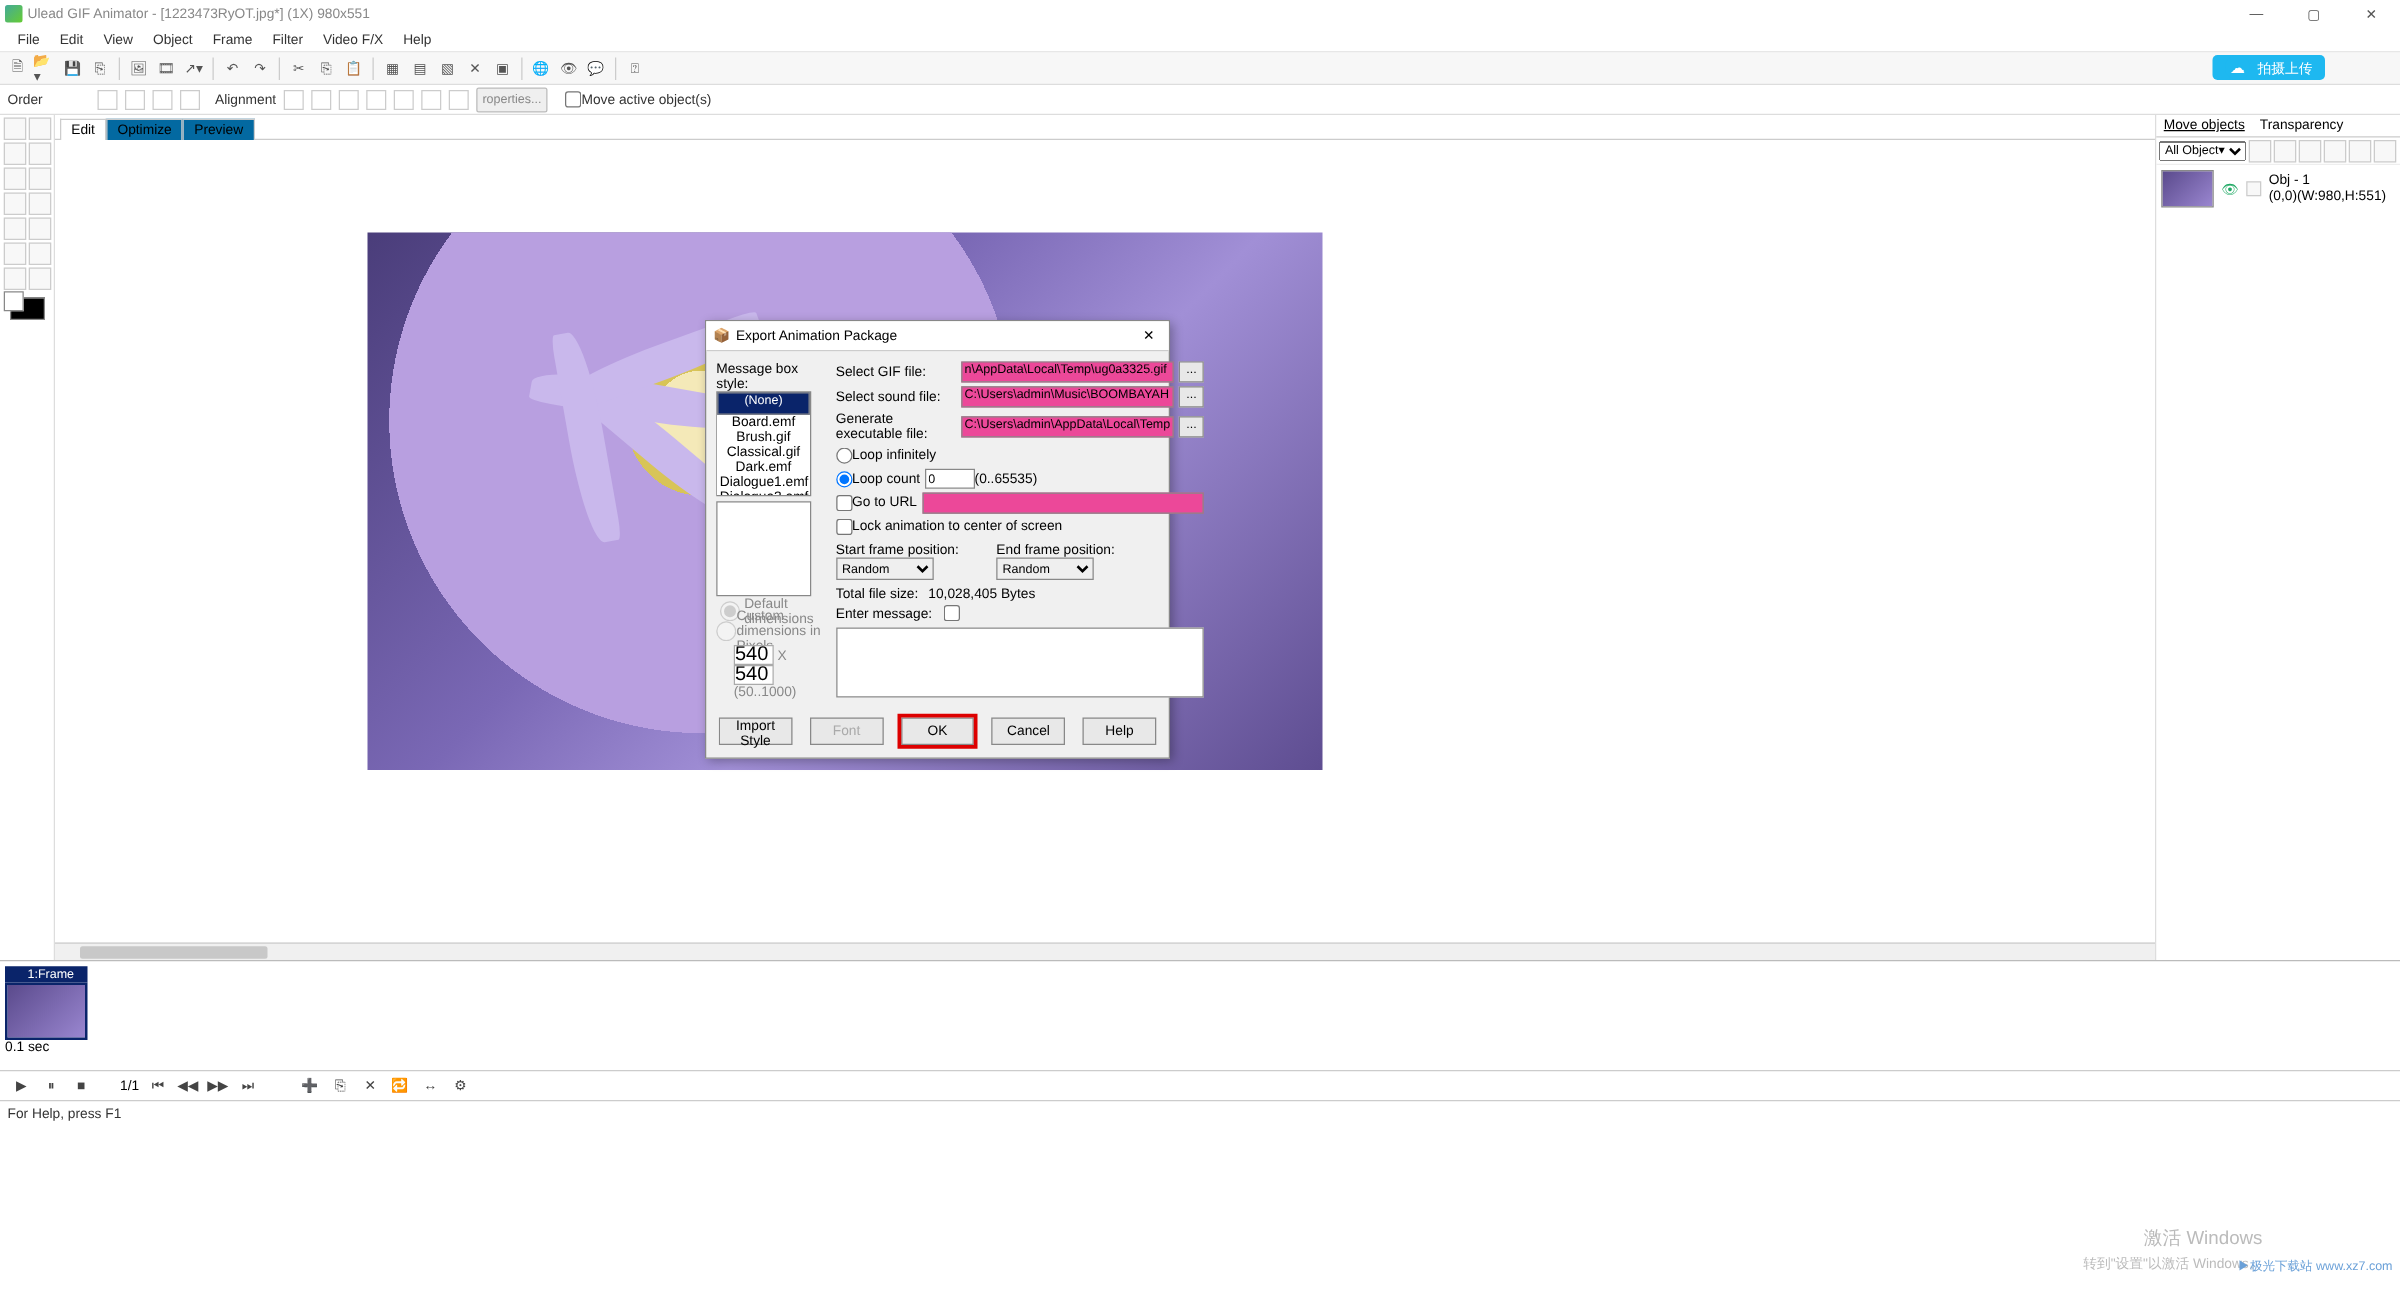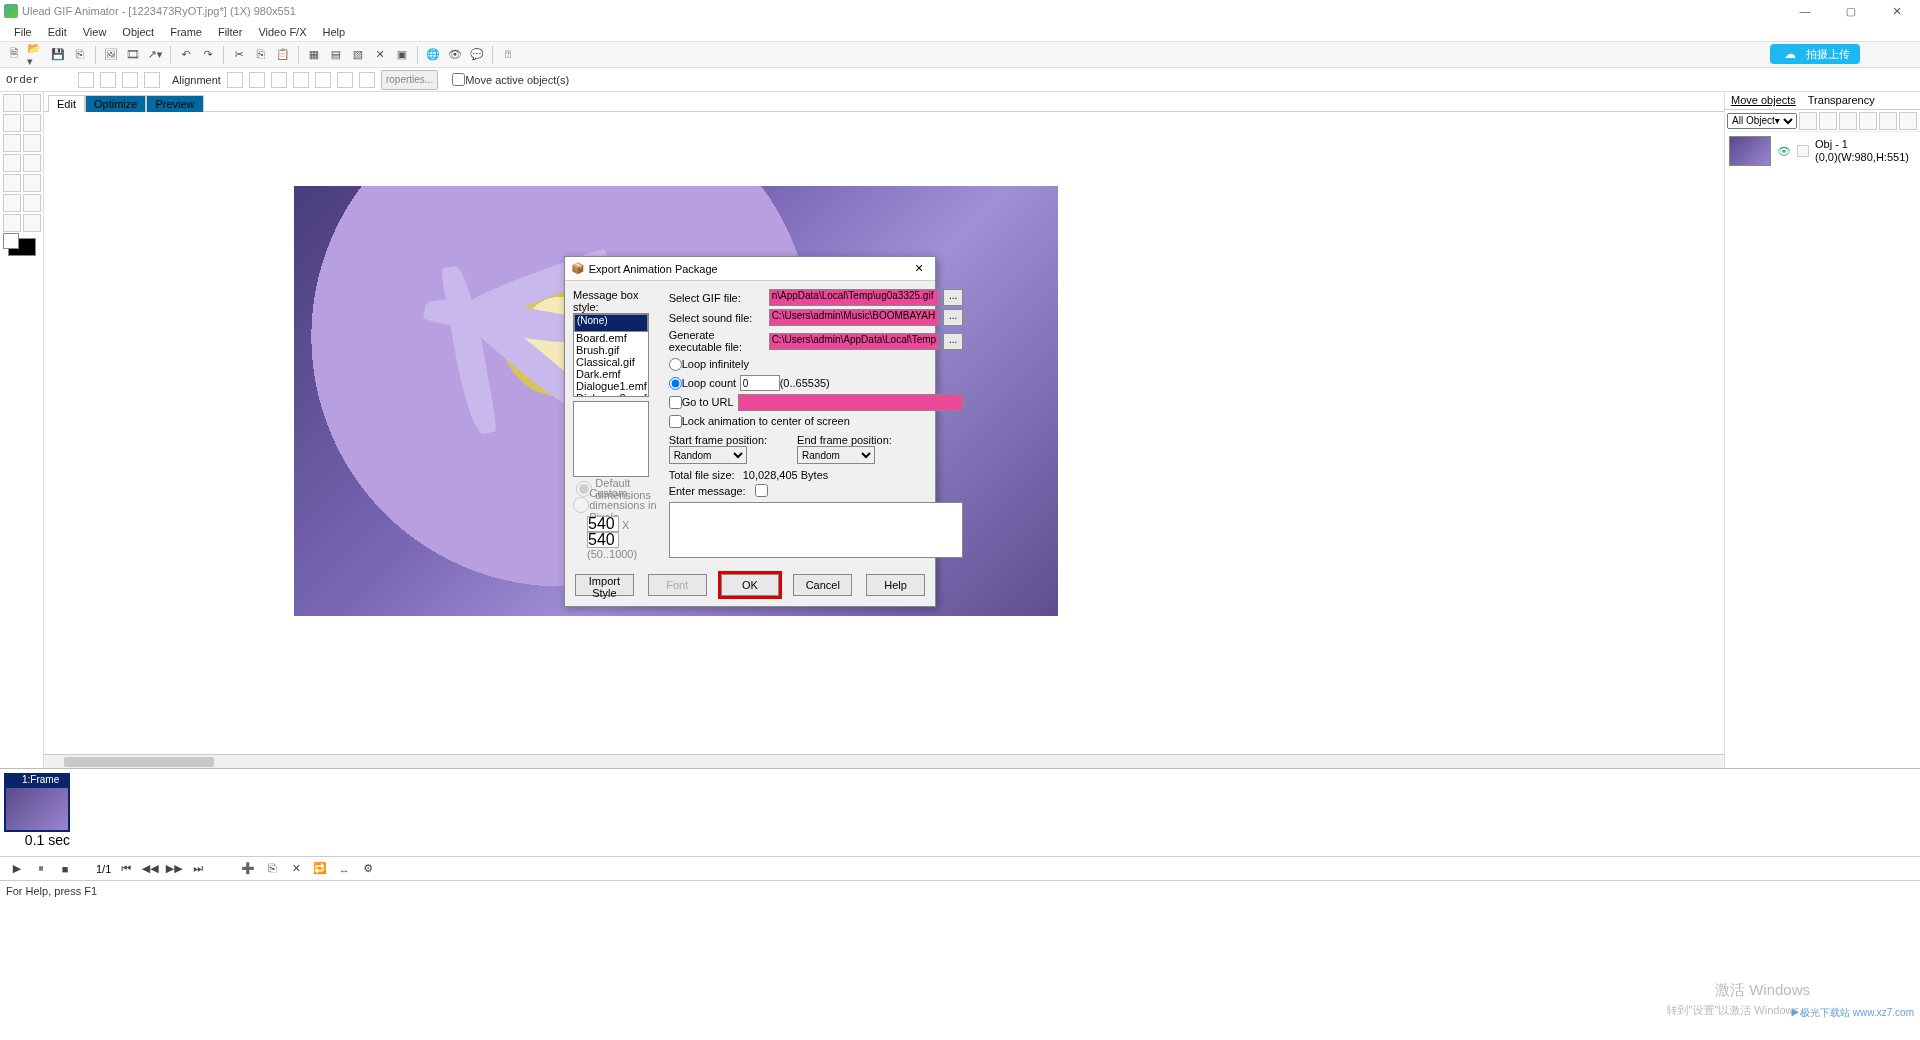--- a/index.html
+++ b/index.html
@@ -9,21 +9,21 @@
 .titlebar .win-controls { margin-left: auto; display: flex; }
 .titlebar .win-btn { width: 46px; height: 22px; display: flex; align-items: center; justify-content: center; color: #555; }
 .menubar { height: 20px; background: #fff; display: flex; align-items: center; padding-left: 6px; border-bottom: 1px solid #e0e0e0; }
 .menubar span { padding: 2px 8px; color: #333; }
 .toolbar-row { height: 26px; background: #f7f7f7; border-bottom: 1px solid #ddd; display: flex; align-items: center; padding: 0 4px; gap: 2px; position: relative; }
 .tb-btn { width: 20px; height: 20px; border: 1px solid transparent; display: inline-flex; align-items: center; justify-content: center; color: #555; border-radius: 2px; }
 .tb-sep { width: 1px; height: 18px; background: #ccc; margin: 0 3px; }
 .upload-badge { position: absolute; right: 60px; top: 2px; display: flex; align-items: center; gap: 6px; background: #1eb8f0; color: #fff; padding: 2px 10px; border-radius: 4px; height: 20px; }
 .upload-badge .cloud { width: 20px; height: 20px; background: #1eb8f0; border-radius: 50%; display: flex; align-items: center; justify-content: center; font-size: 12px; }
 .order-row { height: 24px; background: #fff; border-bottom: 1px solid #ddd; display: flex; align-items: center; padding-left: 6px; gap: 6px; font-size: 11px; color: #333; }
-.order-label { width: 66px; font-family: Liberation Mono, monospace; }
+.order-label { width: 66px; }
 .align-label { margin-left: 6px; }
 .small-icon { width: 16px; height: 16px; border: 1px solid #ccc; display: inline-block; }
 .main { display: flex; height: 676px; }
 .left-tools { width: 44px; background: #fff; border-right: 1px solid #ddd; display: flex; flex-direction: column; align-items: center; padding-top: 2px; gap: 2px; }
 .left-tools .row { display: flex; gap: 2px; }
 .lt-btn { width: 18px; height: 18px; border: 1px solid #ccc; background: #f8f8f8; }
 .color-sw { width: 28px; height: 18px; border: 1px solid #888; background: #000; margin-top: 4px; position: relative; }
 .color-sw::before { content:''; position:absolute; left:-6px; top:-6px; width:14px; height:14px; background:#fff; border:1px solid #888; }
 .canvas-area { flex: 1; background: #fff; position: relative; display: flex; flex-direction: column; }
 .canvas-tabs { height: 20px; border-bottom: 1px solid #ccc; display: flex; align-items: flex-end; padding-left: 4px; gap: 0; }
@@ -38,35 +38,35 @@
 .rp-tabs span:first-child { text-decoration: underline; }
 .rp-row { display: flex; align-items: center; gap: 2px; padding: 2px; border-bottom: 1px solid #eee; height: 22px; }
 .rp-row select { font-size: 10px; height: 16px; }
 .obj-item { display: flex; align-items: center; gap: 6px; padding: 4px; }
 .obj-thumb { width: 42px; height: 30px; background: linear-gradient(135deg,#5a4a8c,#9a86d0); border: 1px solid #888; }
 .obj-text { font-size: 10px; line-height: 1.2; }
 .timeline { height: 88px; background: #fff; border-top: 1px solid #bbb; display: flex; align-items: flex-start; padding: 4px; gap: 6px; }
 .frame-thumb { width: 66px; }
 .frame-thumb .hdr { background: #0a246a; color: #fff; font-size: 10px; padding: 1px 18px; }
 .frame-thumb .img { width: 66px; height: 46px; background: linear-gradient(135deg,#5a4a8c,#9a86d0); border: 2px solid #0a246a; }
-.frame-thumb .dur { font-size: 14px; text-align: right; }
+.frame-thumb .dur { font-size: 11px; text-align: left; }
 .playback { height: 24px; border-top: 1px solid #ccc; display: flex; align-items: center; gap: 6px; padding: 0 8px; }
 .pb-btn { width: 18px; height: 16px; display: inline-flex; align-items: center; justify-content: center; color: #444; }
 .statusbar { height: 20px; border-top: 1px solid #ccc; display: flex; align-items: center; padding-left: 6px; font-size: 11px; color: #333; }
 
 .dialog { position: absolute; left: 564px; top: 256px; width: 372px; background: #f0f0f0; border: 1px solid #888; box-shadow: 2px 2px 8px rgba(0,0,0,.3); }
 .dlg-title { height: 24px; background: #fff; border-bottom: 1px solid #ccc; display: flex; align-items: center; padding: 0 6px; font-size: 11px; }
 .dlg-title .x { margin-left: auto; width: 20px; text-align: center; }
 .dlg-body { padding: 8px; display: flex; flex-direction: column; gap: 4px; font-size: 11px; }
 .dlg-row { display: flex; align-items: center; gap: 4px; }
 .dlg-label { width: 96px; }
 .dlg-input { flex: 1; height: 17px; border: 1px solid #888; background: #ec4899; padding: 0 2px; font-size: 10px; overflow: hidden; white-space: nowrap; }
 .dlg-browse { width: 20px; height: 17px; border: 1px solid #888; background: #e8e8e8; text-align: center; font-size: 10px; }
 .listbox { width: 76px; height: 84px; border: 1px solid #888; background: #fff; overflow-y: scroll; font-size: 10px; }
-.listbox div { padding: 0 2px; }
+.listbox div { padding: 0 2px; text-align: center; }
 .listbox .sel { background: #0a246a; color: #fff; }
 .preview-box { width: 76px; height: 76px; border: 1px solid #888; background: #fff; margin-top: 4px; }
 .dim-area { font-size: 10px; color: #888; margin-top: 4px; }
 .dim-area input { width: 32px; height: 16px; border: 1px solid #aaa; font-size: 16px; text-align: left; }
 .right-col { flex: 1; display: flex; flex-direction: column; gap: 3px; }
 .radio-row, .check-row { display: flex; align-items: center; gap: 0; height: 16px; }
 .radio-row input, .check-row input { margin: 0; }
 .num-input { width: 40px; height: 16px; border: 1px solid #888; font-size: 10px; padding: 0 2px; }
 .sel { height: 18px; border: 1px solid #888; font-size: 10px; }
 .msg-box { height: 56px; border: 1px solid #888; background: #fff; margin-top: 2px; }

